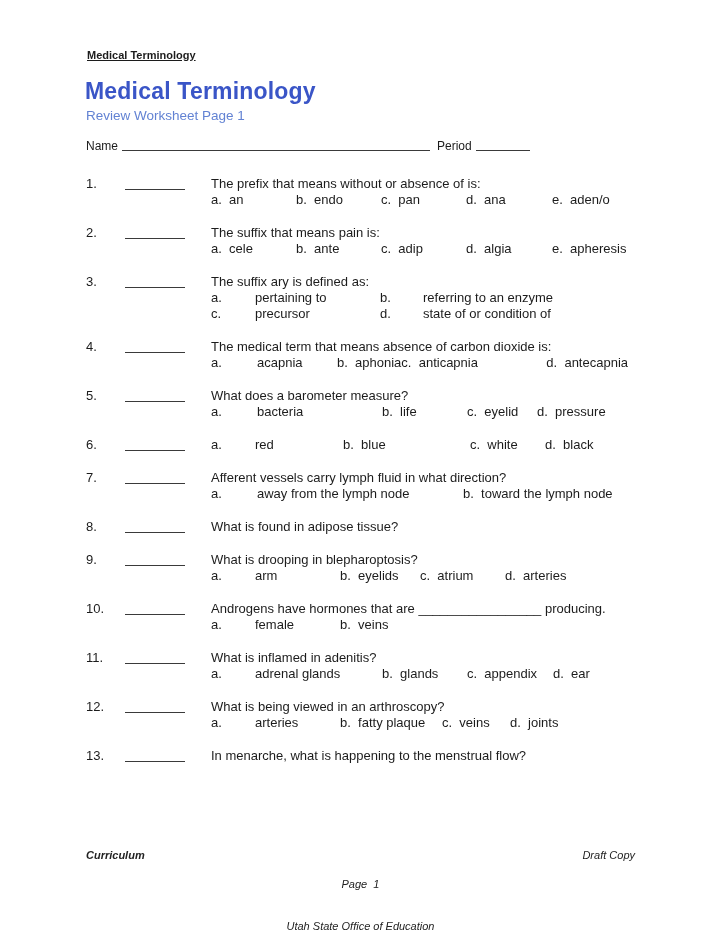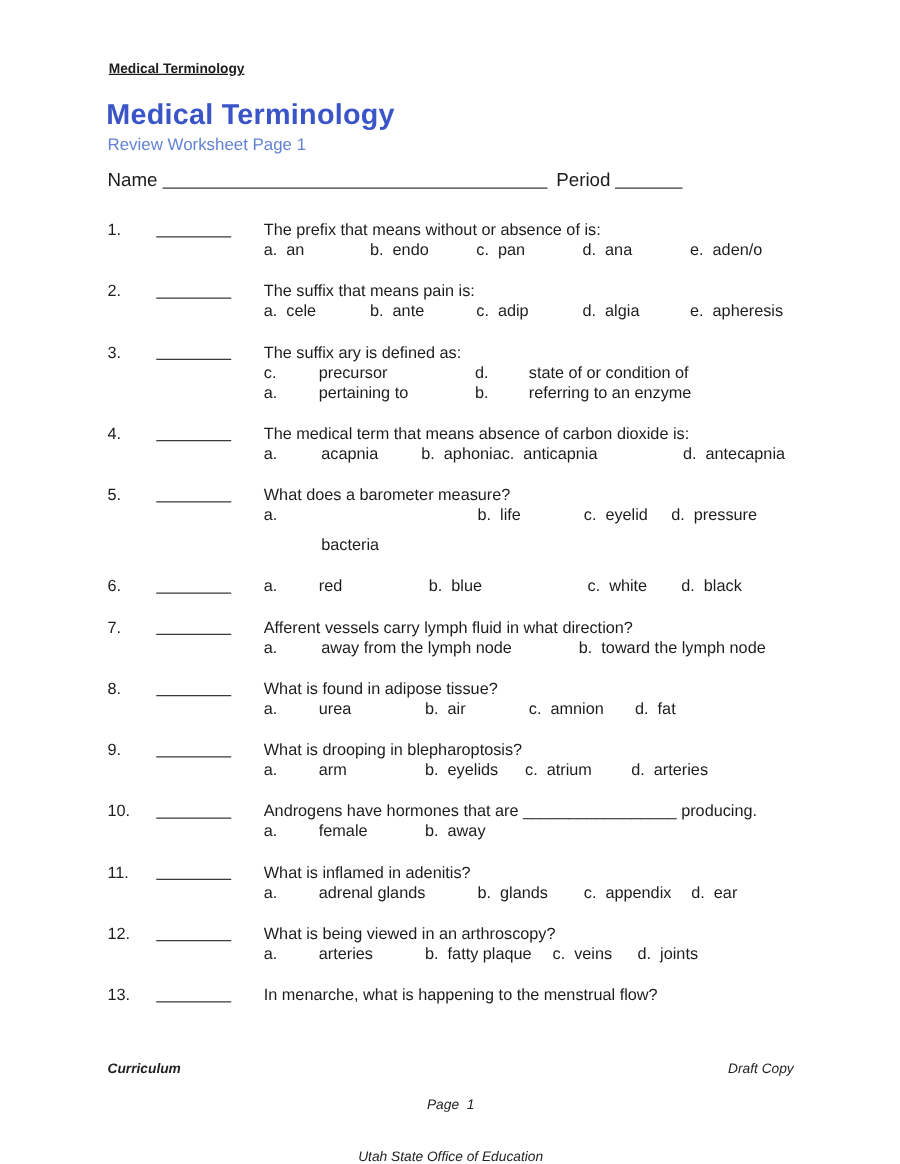--- a/index.html
+++ b/index.html
@@ -20,21 +20,21 @@
     position: absolute; left: 85px; top: 78px;
     font-size: 23px; font-weight: bold; letter-spacing: 0.2px;
   }
   .subtitle {
     position: absolute; left: 86px; top: 108px;
     font-size: 13.5px;
   }
   .name-line {
     position: absolute; left: 86px; top: 136px;
     display: flex; align-items: flex-end;
-    font-size: 15px; width: 462px;
+    font-size: 12px; width: 462px;
   }
   .blank {
     border-bottom: 1px solid #3a3a3a;
     height: 14px; margin: 0 7px 2px 4px;
     flex: none;
   }
   .name-blank   { width: 308px; }
   .period-blank { width: 54px; margin-right: 0; }
 
   .questions {
@@ -95,38 +95,38 @@
         <div class="qbody">
           <div class="qprompt">The suffix that means pain is:</div>
           <div class="optline"><span class="cell" style="min-width: 85px;">a.  cele</span><span class="cell" style="min-width: 85px;">b.  ante</span><span class="cell" style="min-width: 85px;">c.  adip</span><span class="cell" style="min-width: 86px;">d.  algia</span><span class="cell">e.  apheresis</span></div>
         </div>
       </div>
       <div class="question">
         <div class="qnum">3.</div>
         <div class="qblank"></div>
         <div class="qbody">
           <div class="qprompt">The suffix ary is defined as:</div>
+          <div class="optline"><span class="cell" style="min-width: 44px;">a.</span><span class="cell" style="min-width: 125px;">pertaining to</span><span class="cell" style="min-width: 43px;">b.</span><span class="cell">referring to an enzyme</span></div>
           <div class="optline"><span class="cell" style="min-width: 44px;">c.</span><span class="cell" style="min-width: 125px;">precursor</span><span class="cell" style="min-width: 43px;">d.</span><span class="cell">state of or condition of</span></div>
-          <div class="optline"><span class="cell" style="min-width: 44px;">a.</span><span class="cell" style="min-width: 125px;">pertaining to</span><span class="cell" style="min-width: 43px;">b.</span><span class="cell">referring to an enzyme</span></div>
         </div>
       </div>
       <div class="question">
         <div class="qnum">4.</div>
         <div class="qblank"></div>
         <div class="qbody">
           <div class="qprompt">The medical term that means absence of carbon dioxide is:</div>
           <div class="optline"><span class="cell" style="min-width: 46px;">a.</span><span class="cell" style="min-width: 80px;">acapnia</span><span class="cell" style="min-width: 64px;">b.  aphonia</span><span class="cell" style="min-width: 145px;">c.  anticapnia</span><span class="cell">d.  antecapnia</span></div>
         </div>
       </div>
       <div class="question">
         <div class="qnum">5.</div>
         <div class="qblank"></div>
         <div class="qbody">
           <div class="qprompt">What does a barometer measure?</div>
-          <div class="optline"><span class="cell" style="min-width: 46px;">a.</span><span class="cell" style="min-width: 125px; margin-top: 24px;">bacteria</span><span class="cell" style="min-width: 85px;">b.  life</span><span class="cell" style="min-width: 70px;">c.  eyelid</span><span class="cell">d.  pressure</span></div>
+          <div class="optline"><span class="cell" style="min-width: 46px;">a.</span><span class="cell" style="min-width: 125px;">bacteria</span><span class="cell" style="min-width: 85px;">b.  life</span><span class="cell" style="min-width: 70px;">c.  eyelid</span><span class="cell">d.  pressure</span></div>
         </div>
       </div>
       <div class="question">
         <div class="qnum">6.</div>
         <div class="qblank"></div>
         <div class="qbody">
           <div class="optline"><span class="cell" style="min-width: 44px;">a.</span><span class="cell" style="min-width: 88px;">red</span><span class="cell" style="min-width: 127px;">b.  blue</span><span class="cell" style="min-width: 75px;">c.  white</span><span class="cell">d.  black</span></div>
         </div>
       </div>
       <div class="question">
@@ -135,37 +135,36 @@
         <div class="qbody">
           <div class="qprompt">Afferent vessels carry lymph fluid in what direction?</div>
           <div class="optline"><span class="cell" style="min-width: 46px;">a.</span><span class="cell" style="min-width: 206px;">away from the lymph node</span><span class="cell">b.  toward the lymph node</span></div>
         </div>
       </div>
       <div class="question">
         <div class="qnum">8.</div>
         <div class="qblank"></div>
         <div class="qbody">
           <div class="qprompt">What is found in adipose tissue?</div>
-          <div class="optline"><span class="cell" style="min-width: 44px;">a.</span><span class="cell" style="min-width: 85px;">urea</span><span class="cell" style="min-width: 83px;">b.  air</span><span class="cell" style="min-width: 85px;">c.  amnion</span><span class="cell">d.  fat</span></div>
         </div>
       </div>
       <div class="question">
         <div class="qnum">9.</div>
         <div class="qblank"></div>
         <div class="qbody">
           <div class="qprompt">What is drooping in blepharoptosis?</div>
           <div class="optline"><span class="cell" style="min-width: 44px;">a.</span><span class="cell" style="min-width: 85px;">arm</span><span class="cell" style="min-width: 80px;">b.  eyelids</span><span class="cell" style="min-width: 85px;">c.  atrium</span><span class="cell">d.  arteries</span></div>
         </div>
       </div>
       <div class="question">
         <div class="qnum">10.</div>
         <div class="qblank"></div>
         <div class="qbody">
           <div class="qprompt">Androgens have hormones that are _________________ producing.</div>
-          <div class="optline"><span class="cell" style="min-width: 44px;">a.</span><span class="cell" style="min-width: 85px;">female</span><span class="cell">b.  away</span></div>
+          <div class="optline"><span class="cell" style="min-width: 44px;">a.</span><span class="cell" style="min-width: 85px;">female</span><span class="cell">b.  veins</span></div>
         </div>
       </div>
       <div class="question">
         <div class="qnum">11.</div>
         <div class="qblank"></div>
         <div class="qbody">
           <div class="qprompt">What is inflamed in adenitis?</div>
           <div class="optline"><span class="cell" style="min-width: 44px;">a.</span><span class="cell" style="min-width: 127px;">adrenal glands</span><span class="cell" style="min-width: 85px;">b.  glands</span><span class="cell" style="min-width: 86px;">c.  appendix</span><span class="cell">d.  ear</span></div>
         </div>
       </div>

